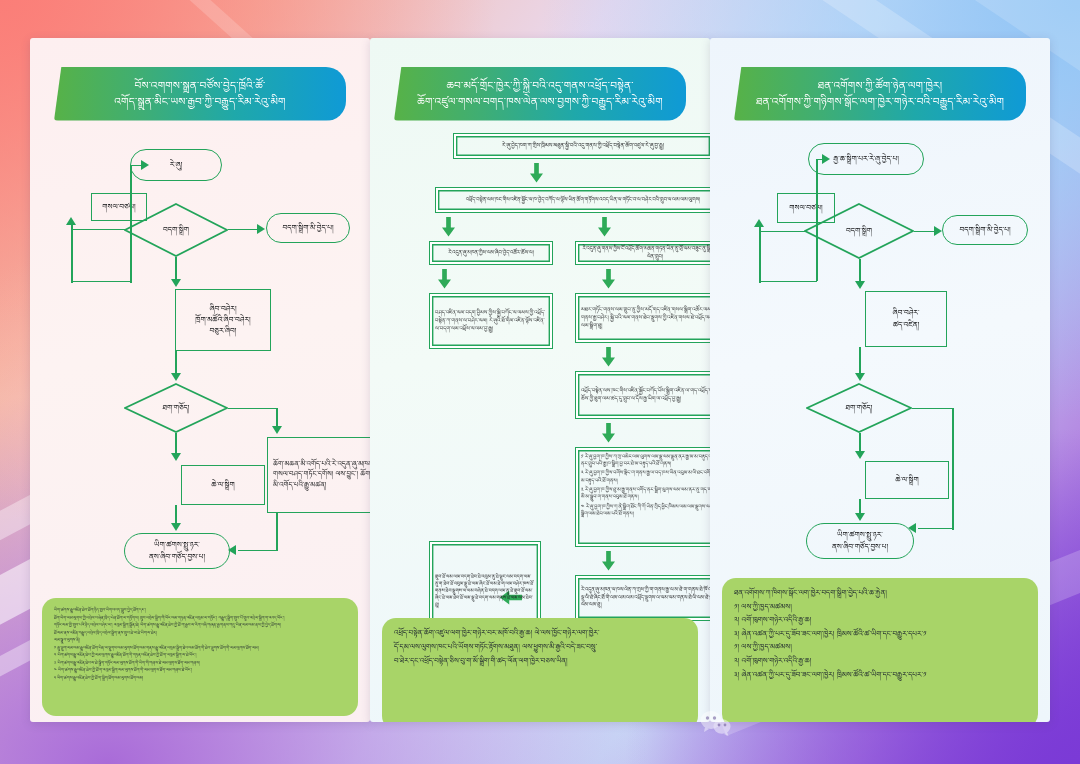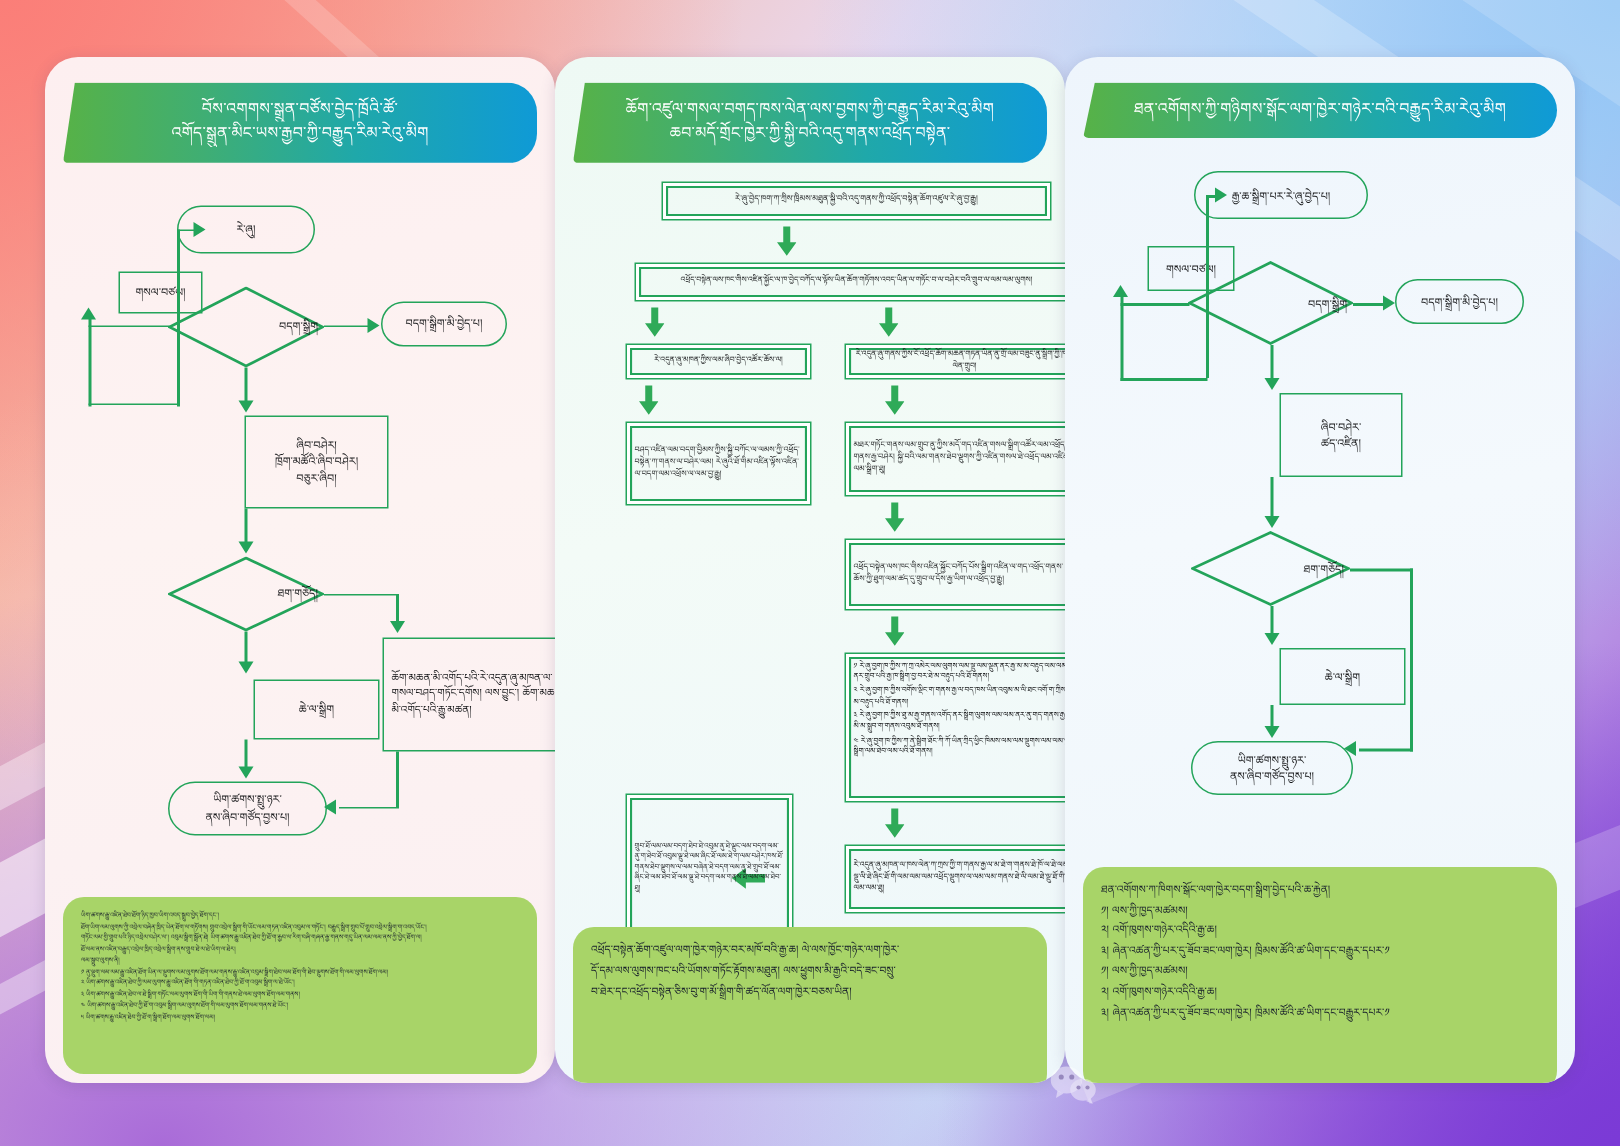--- a/index.html
+++ b/index.html
@@ -53,22 +53,22 @@
     position: absolute;
     inset: 0;
     display: flex;
     justify-content: space-between;
     padding: 38px 30px 42px 30px;
   }
 
   .panel {
     position: relative;
     width: 378px;
-    border-radius: 22px;
-    padding: 0;
+    border-radius: 3px;
+    padding: 12px;
     overflow: hidden;
     box-shadow: 0 2px 10px rgba(80,60,110,0.18);
   }
   .panel-left   { background: linear-gradient(170deg, #fdeff0 0%, #fdf3f2 45%, #fbeff2 100%); }
   .panel-mid    { background: linear-gradient(170deg, #eef9f4 0%, #f3fbf7 45%, #eef7fb 100%); }
   .panel-right  { background: linear-gradient(170deg, #eef5fc 0%, #f4f9fd 45%, #eef6fb 100%); }
 
   
   .banner {
     position: relative;
@@ -113,21 +113,20 @@
   .node.round { border-radius: 999px; }
   .node.dbl {
     border: 1.6px solid #23a45a;
     box-shadow: inset 0 0 0 2px #ffffff, inset 0 0 0 3.4px #23a45a;
   }
   .node.text-left { text-align: left; justify-content: flex-start; }
 
   .node.diamond {
     border: none;
     background: transparent;
-    justify-content: flex-end;
   }
   .node.diamond .dia-shape {
     position: absolute;
     inset: 0;
   }
   .node.diamond .dia-label {
     position: relative;
     z-index: 2;
     font-size: 7.4px;
   }
@@ -292,22 +291,22 @@
         <p>༡ ནུ་ལྡུག་ལམ་ལམ་རྒྱུ་འཛིན་ཐོག་ཡིན་ལ་ལྡུགས་ལམ་ལུགས་ཐོག་ལམ་གནས་རྒྱུ་འཛིན་འབུམ་སྒྲིག་ཐེབ་ལམ་ཐོག་གི་ཐེབ་ལྡུགས་ཐོག་གི་ལམ་ལུགས་ཐོག་ལམ།</p>
         <p>༢ ཡིག་ཚགས་རྒྱུ་འཛིན་ཐེབ་ཀྱི་ལམ་ལུགས་རྒྱུ་འཛིན་ཐོག་གི་གཏན་འཛིན་ཐེབ་ཀྱི་ཐོ་ག་འབུམ་སྒྲིག་ལ་ཐེ་ཡོང་།</p>
         <p>༣ ཡིག་ཚགས་རྒྱུ་འཛིན་ཐེབ་ལ་ཐེ་སྒྲིག་གཏོང་ལམ་ལུགས་ཐོག་གི་ཡིག་གི་གནས་ཐེ་ལམ་ལུགས་ཐོག་ལམ་གནས།</p>
         <p>༤ ཡིག་ཚགས་རྒྱུ་འཛིན་ཐེབ་ཀྱི་ཐོ་ག་འབུམ་སྒྲིག་ལམ་ལུགས་ཐོག་གི་ལམ་ལུགས་ཐོག་ལམ་གནས་ཐེ་ཡོང་།</p>
         <p>༥ ཡིག་ཚགས་རྒྱུ་འཛིན་ཐེབ་ཀྱི་ཐོ་ག་སྒྲིག་ཐོག་ལམ་ལུགས་ཐོག་ལམ།</p>
       </div>
     </section>
 
     <section class="panel panel-mid">
       <div class="banner">
+        <span class="line">ཆབ་མདོ་གྲོང་ཁྱེར་ཀྱི་སྐྱི་བའི་འདུ་གནས་འཕྲོད་བསྟེན་</span>
         <span class="line">ཆོག་འཛུལ་གསལ་བགད་ཁས་ལེན་ལས་བྱགས་ཀྱི་བརྒྱུད་རིམ་རེའུ་མིག</span>
-        <span class="line">ཆབ་མདོ་གྲོང་ཁྱེར་ཀྱི་སྐྱི་བའི་འདུ་གནས་འཕྲོད་བསྟེན་</span>
       </div>
 
       <div class="flow" style="height:462px;">
 
         <div class="node rect dbl" style="left:24px; top:12px; width:260px; height:26px; font-size:5.4px;">རེ་ཞུ་བྱེད་ཁག་ཀ་ཀྲིས་ཁྲིམས་མཐུན་སྐྱི་བའི་འདུ་གནས་ཀྱི་འཕྲོད་བསྟེན་ཆོག་འཛུལ་རེ་ཞུ་བྱ་རྒྱུ།</div>
         <div class="arrow fat-down" style="left:148px; top:42px;"></div>
 
         <div class="node rect dbl" style="left:6px; top:66px; width:296px; height:26px; font-size:5.1px;">འཕྲོད་བསྟེན་ལས་ཁང་གིས་འཛིན་སྐྱོང་ལ་ཁ་བྱེད་བཀོད་ལ་ལྟོས་ཡིན་ཆོག་གཏོགས་འབད་ཡིན་ལ་གཏོང་བ་ལ་བཤེར་བའི་གྲུབ་ལ་ལམ་ལམ་ལུགས།</div>
 
         <div class="arrow fat-down" style="left:60px; top:96px;"></div>
@@ -345,20 +344,21 @@
 
       <div class="note mid" style="top:580px; height:112px;">
         <p>འཕྲོད་བསྟེན་ཆོག་འཛུལ་ལག་ཁྱེར་གཉེར་བར་མཁོ་བའི་རྒྱ་ཆ། ལེ་ལས་ཁྱོང་གཉེར་ལག་ཁྱེར་</p>
         <p>དོ་དམ་ལས་ལུགས་ཁང་པའི་ཡོགས་གཏོང་རྟོགས་མཐུན། ལས་ཕྱུགས་མི་རྒྱའི་བདེ་ཟང་བསྲུ་</p>
         <p>བ་ཐེར་དང་འཕྲོད་བསྟེན་ཅིས་བུ་ག་མོ་སྒྲིག་གི་ཚད་ལོན་ལག་ཁྱེར་བཅས་ཡིན།</p>
       </div>
     </section>
 
     <section class="panel panel-right">
       <div class="banner">
+        <span class="line">ཐན་འགོགས་ཀྱི་ཚོག་ཉེན་ལག་ཁྱེར།</span>
         <span class="line">ཐན་འགོགས་ཀྱི་གཉིགས་སྒོང་ལག་ཁྱེར་གཉེར་བའི་བརྒྱུད་རིམ་རེའུ་མིག</span>
       </div>
 
       <div class="flow" style="height:452px;">
 
         <div class="node round" style="left:86px; top:22px; width:116px; height:32px;">རྒྱ་ཆ་སྒྲིག་པར་རེ་ཞུ་བྱེད་པ།</div>
 
         <div class="node rect" style="left:8px; top:72px; width:58px; height:30px;">གསལ་བཙལ།</div>
 
         <div class="line-v" style="left:37px; top:102px; height:60px;"></div>

